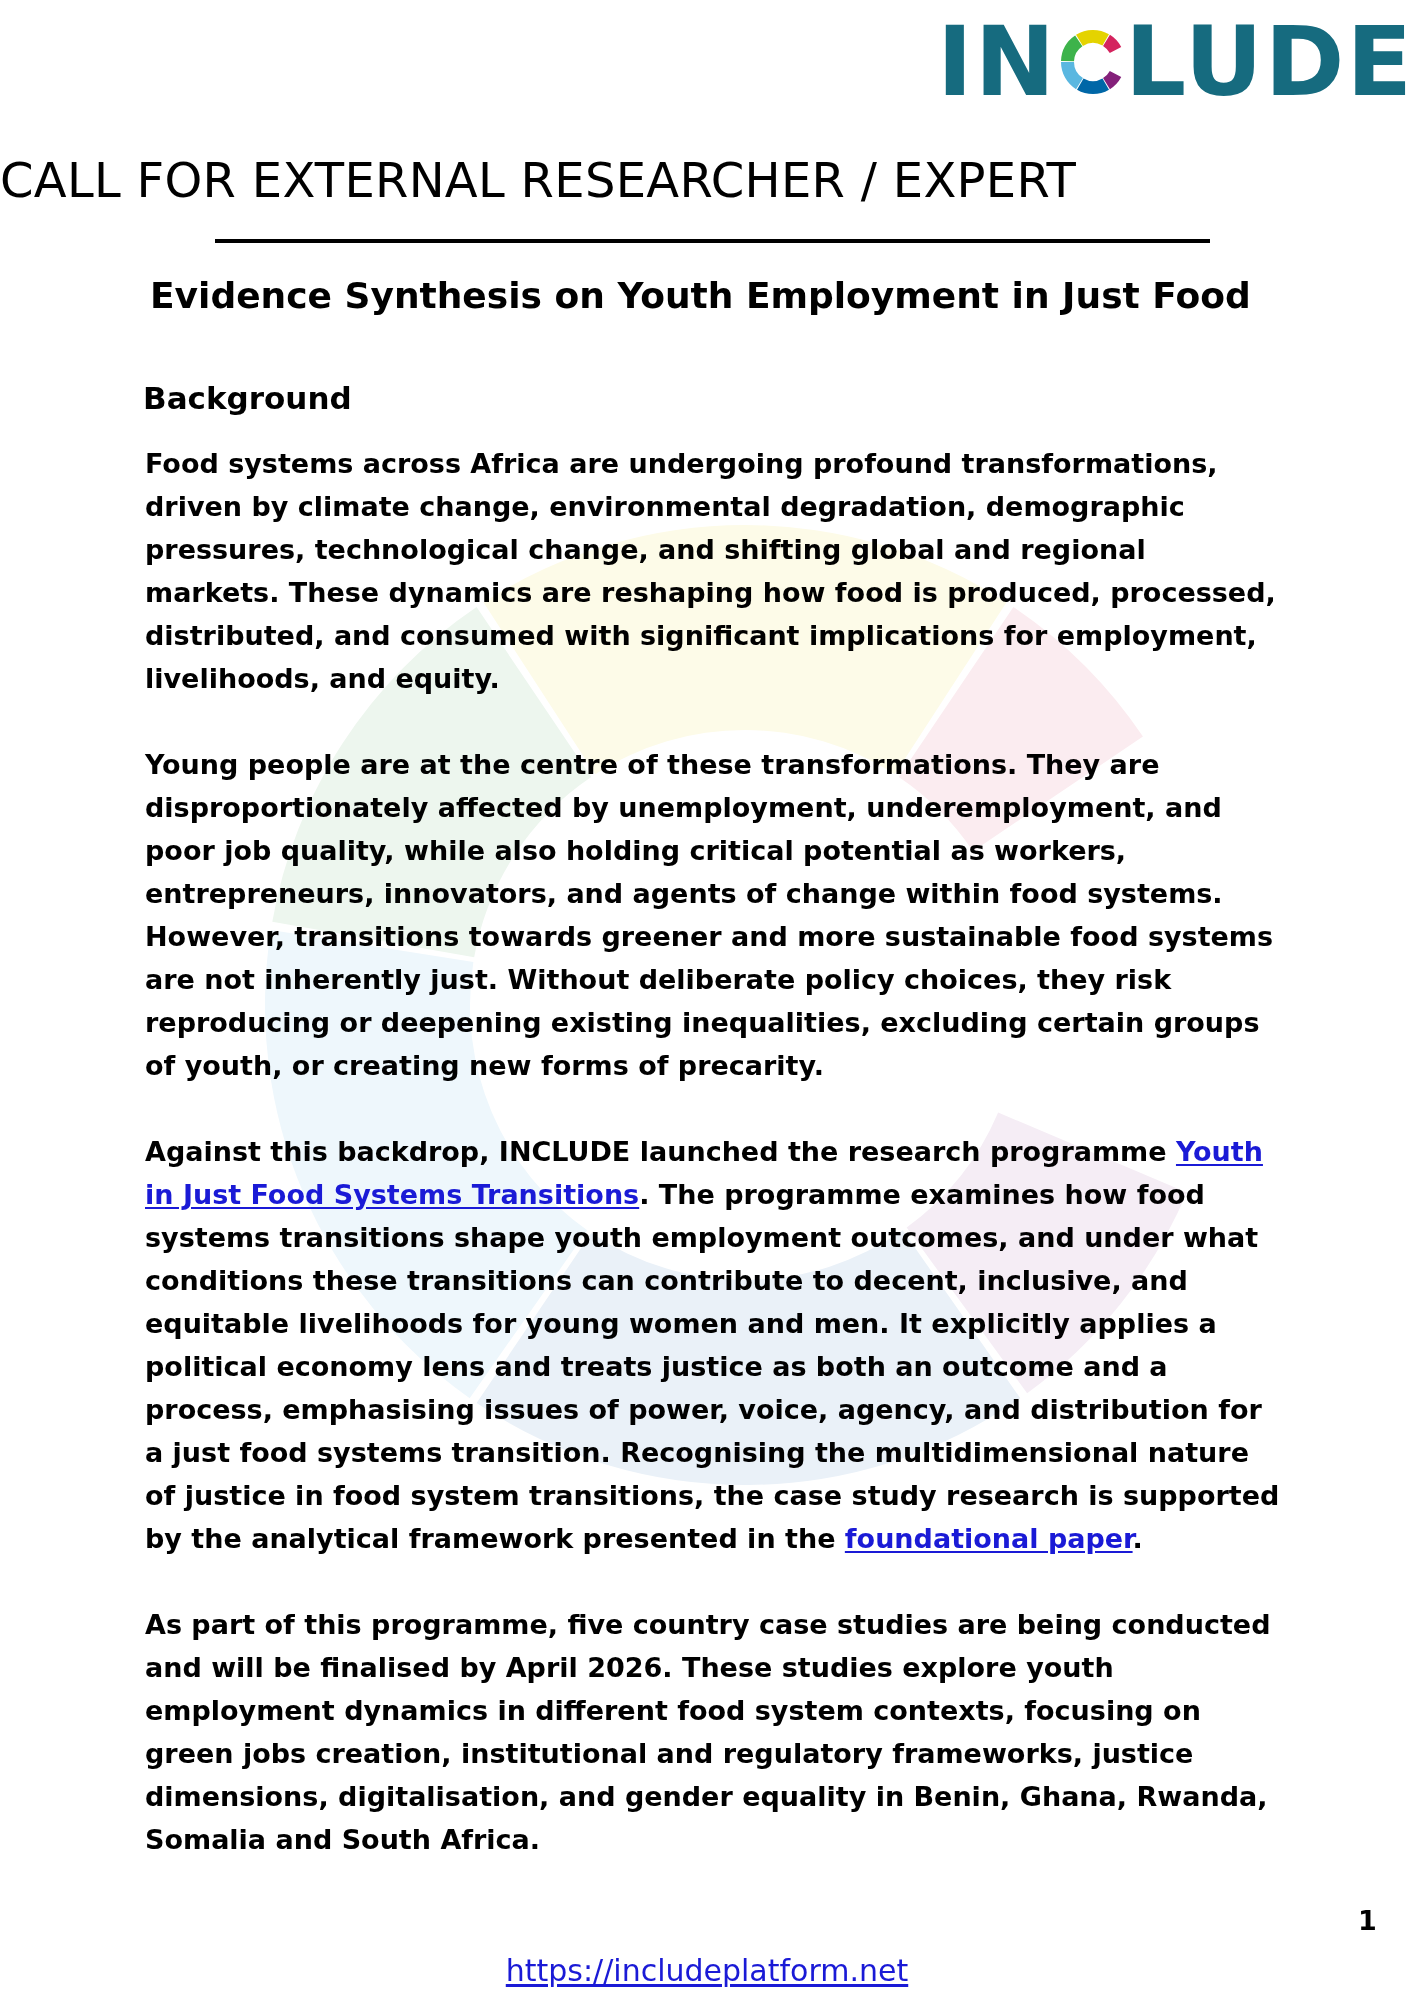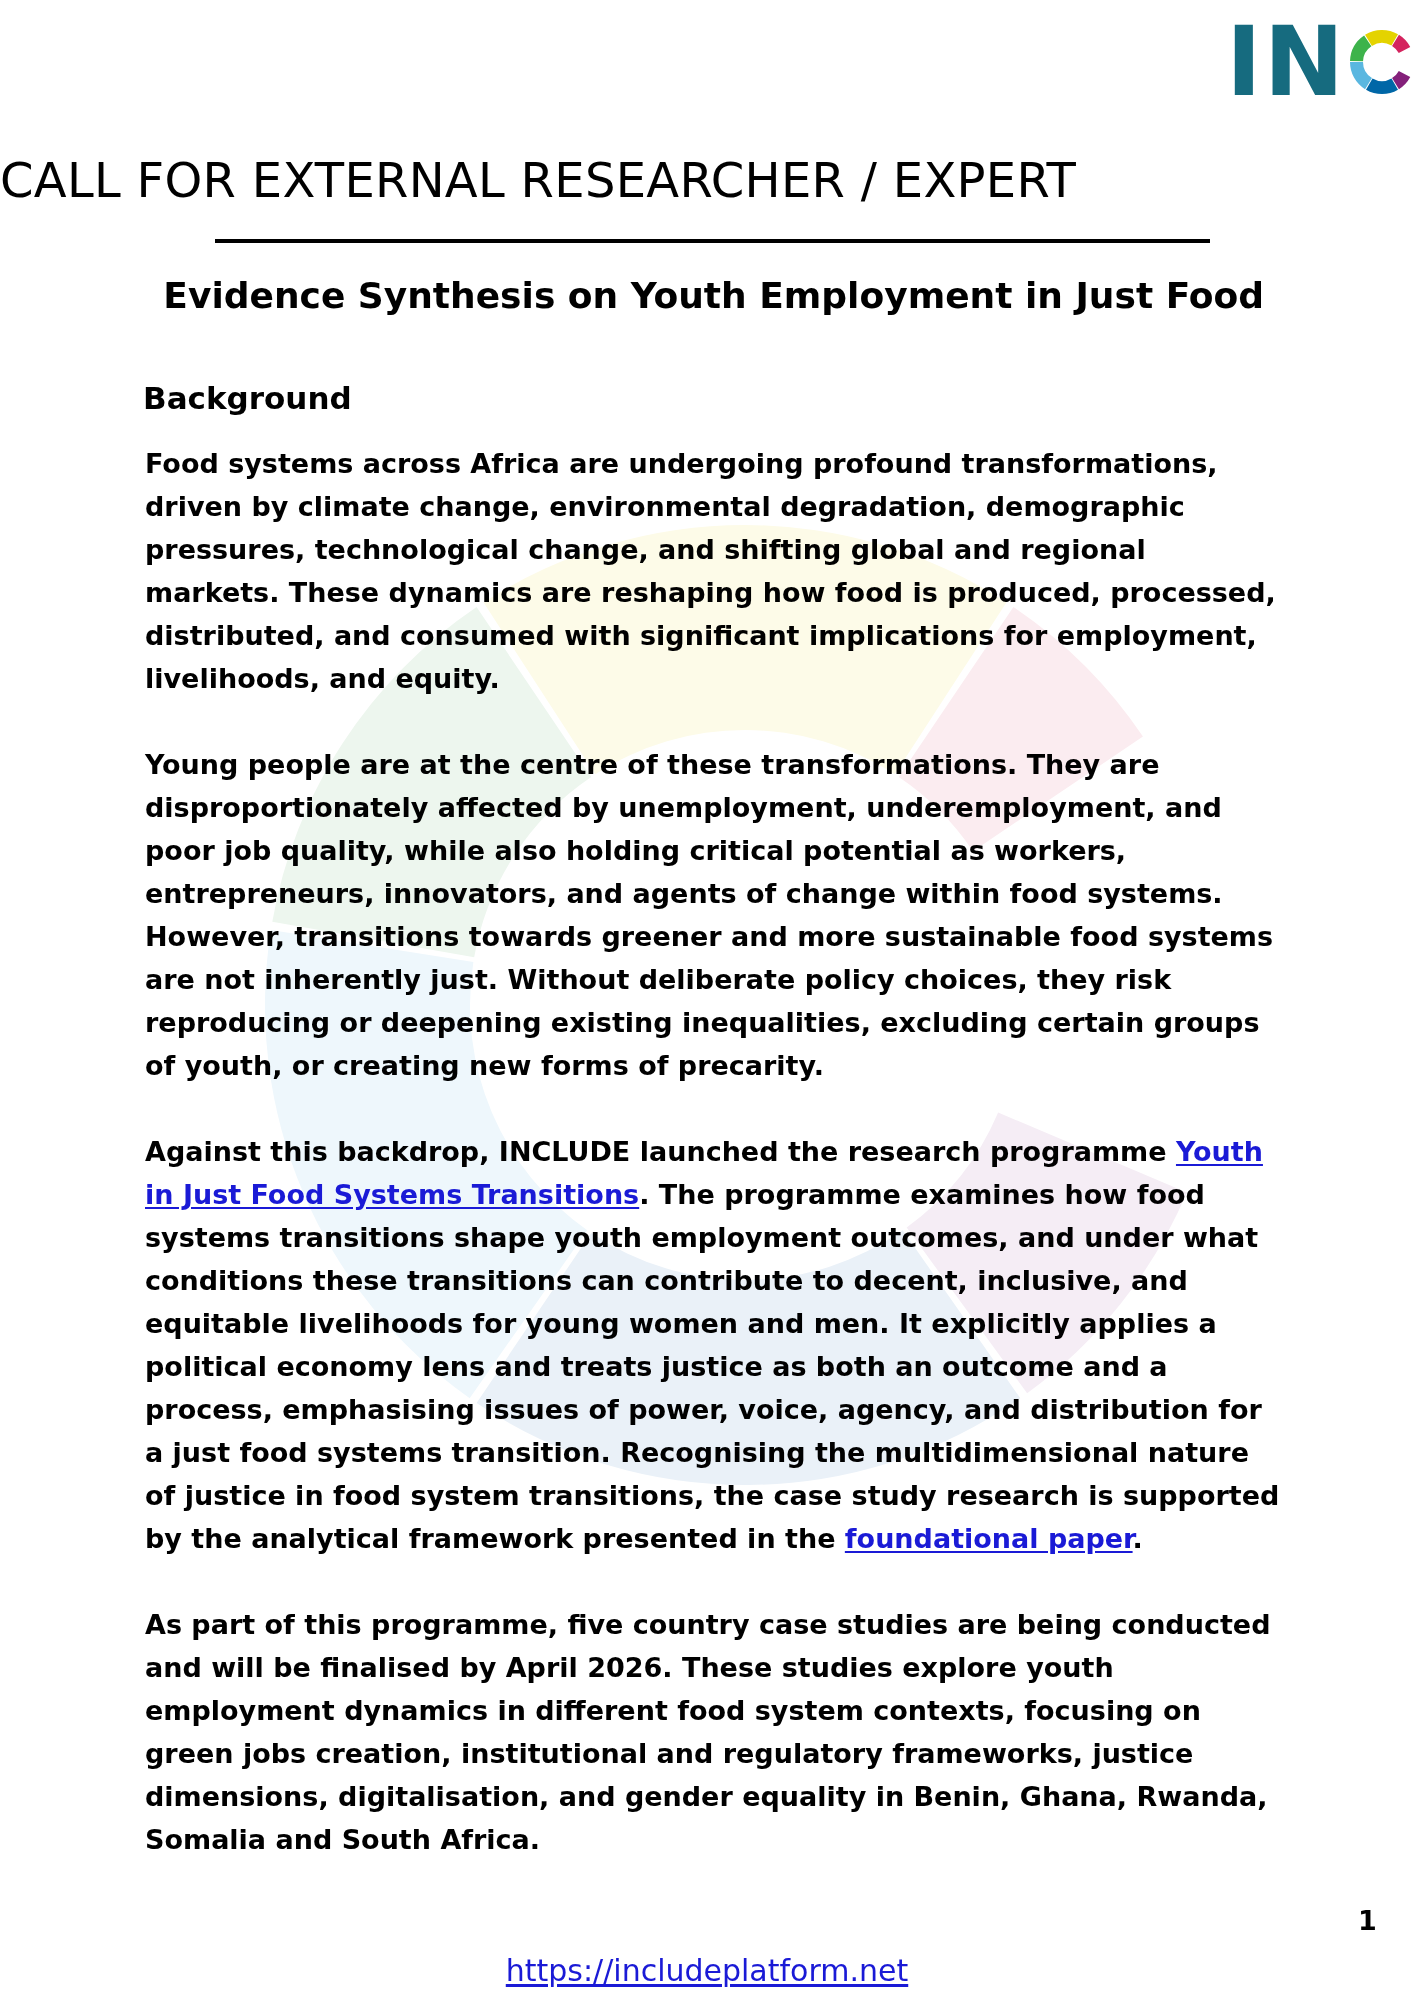--- a/index.html
+++ b/index.html
@@ -6,21 +6,21 @@
   body { width:1414px; height:2000px; position:relative; overflow:hidden;
          font-family:"DejaVu Sans", "Liberation Sans", sans-serif; color:#000; }
   .watermark { position:absolute; left:0; top:0; width:1414px; height:2000px; z-index:0; pointer-events:none; }
   .logo { position:absolute; left:0; width:1414px; top:14px; text-align:right; z-index:1; }
   .logo-word { display:inline-flex; align-items:center; font-family:"DejaVu Sans", sans-serif; font-weight:bold;
                font-size:96px; letter-spacing:2px; color:#166b7f; line-height:1; }
   .logo-c { display:inline-block; width:64px; height:82px; margin:0 2px; vertical-align:middle; }
   .title { position:absolute; left:0; width:1414px; top:152px; font-size:48px;
            font-weight:normal; letter-spacing:0.3px; z-index:1; font-family:"DejaVu Sans", sans-serif; }
   .rule { position:absolute; left:215px; width:995px; top:239px; height:4px; background:#000; z-index:1; }
-  .subtitle { position:absolute; left:150px; width:1114px; top:268px; text-align:right; font-size:36px;
+  .subtitle { position:absolute; left:150px; width:1114px; top:268px; text-align:left; font-size:36px;
               font-weight:bold; line-height:56px; z-index:1; }
   .section-heading { position:absolute; left:143px; top:380px; font-size:31px; font-weight:bold;
                      text-underline-offset:4px; text-decoration-thickness:2px; z-index:1; }
   .body { position:absolute; left:145px; width:1140px; top:442px; z-index:1; font-size:27px; line-height:43px; }
   .body p { margin:0 0 43px 0;font-weight:bold; }
   a.link { color:#1a1ad6; text-decoration:underline; text-underline-offset:3px; }
   .page-num { position:absolute; left:1358px; top:1905px; font-size:27px; font-weight:bold; z-index:1; }
   .footer-link { position:absolute; left:0; width:1414px; top:1953px; text-align:center; font-size:30px; z-index:1; }
 </style>
 </head>
@@ -44,20 +44,21 @@
     <svg class="logo-c" viewBox="0 0 64 82" xmlns="http://www.w3.org/2000/svg">
       <g id="logo-ring">
           <path d="M17.042583544537447,13.862460922994366 A32,32 0 0 1 50,13.287187078897965 L43.5,24.545517328095666 A19,19 0 0 0 23.93153397956911,24.887086173027903 Z" fill="#e4d300"></path>
           <path d="M50.95741645546256,13.86246092299437 A32,32 0 0 1 62.254322971485664,25.976909990851496 L50.77600426431961,32.080040307068074 A19,19 0 0 0 44.06846602043089,24.887086173027907 Z" fill="#d4245e"></path>
           <path d="M62.254322971485664,56.023090009148504 A32,32 0 0 1 50.95741645546256,68.13753907700563 L44.06846602043089,57.11291382697209 A19,19 0 0 0 50.77600426431961,49.919959692931926 Z" fill="#84207a"></path>
           <path d="M50,68.71281292110203 A32,32 0 0 1 18.000000000000007,68.71281292110204 L24.500000000000004,57.45448267190434 A19,19 0 0 0 43.5,57.45448267190433 Z" fill="#0067a7"></path>
           <path d="M17.042583544537447,68.13753907700564 A32,32 0 0 1 2,41.00000000000001 L15,41 A19,19 0 0 0 23.93153397956911,57.1129138269721 Z" fill="#5ab7e0"></path>
           <path d="M2.0194935353889356,39.88321610551997 A32,32 0 0 1 16.10582708893609,14.470797678238675 L23.375334834055803,25.248286121454214 A19,19 0 0 0 15.011574286637181,40.33690956265248 Z" fill="#3db34b"></path>
         </g>
     </svg>
+    <span>LUDE</span>
   </span>
 </div>
 
 <div class="title">CALL FOR EXTERNAL RESEARCHER / EXPERT</div>
 <div class="rule"></div>
 
 <div class="subtitle">
   <div>Evidence Synthesis on Youth Employment in Just Food</div>
 </div>
 

